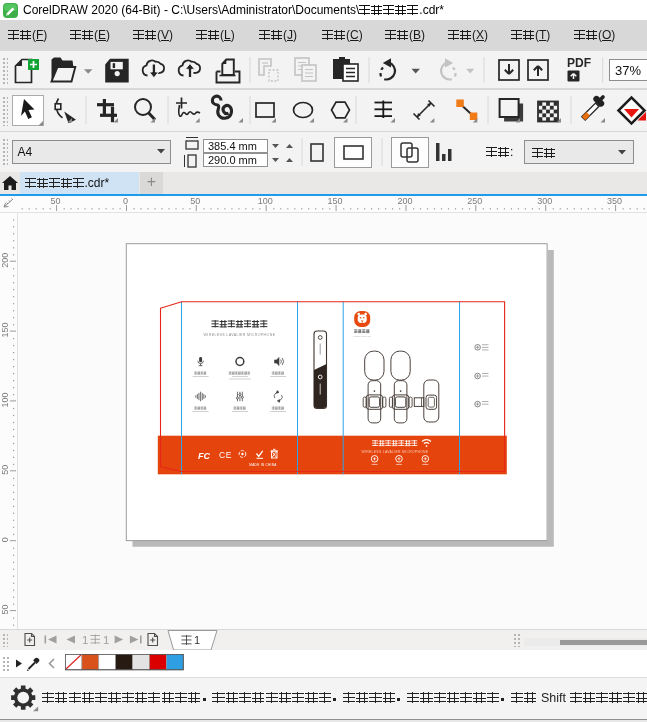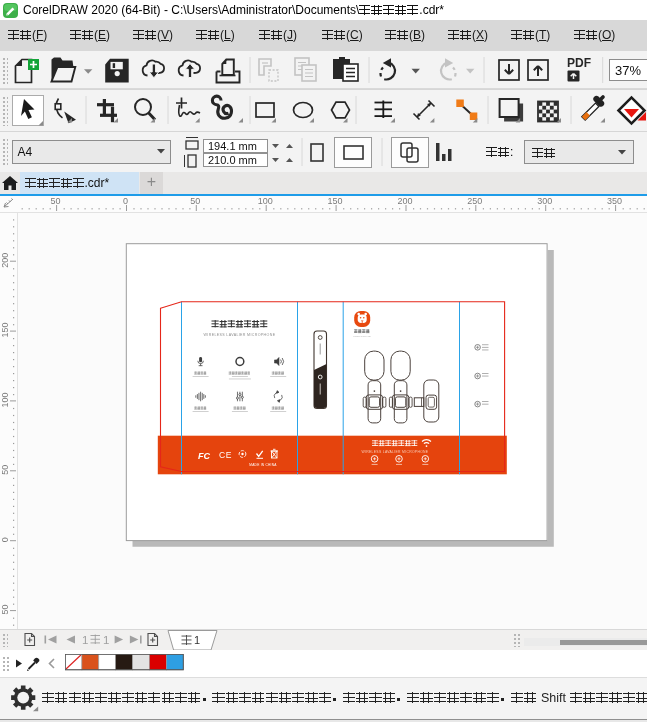--- a/index.html
+++ b/index.html
@@ -293,23 +293,23 @@
 <rect x="407" y="16" width="11" height="14" rx="2"></rect>
     </g>
 
 <g fill="#333">
       <rect x="436" y="11" width="3.5" height="18"></rect>
       <rect x="442" y="22" width="3.5" height="7"></rect>
 <rect x="448" y="17" width="3.5" height="12"></rect>
     </g>
 </svg>
 
-<div class="ab" style="left:203px;top:138.5px;width:65px;height:14px;background:#fff;border:1px solid #919191;font-size:11px;color:#111;line-height:12px;padding-left:4px">194.1 mm</div>
-
-<div class="ab" style="left:203px;top:152.5px;width:65px;height:14px;background:#fff;border:1px solid #919191;font-size:11px;color:#111;line-height:12px;padding-left:4px">210.0 mm</div>
+<div class="ab" style="left:203px;top:138.5px;width:65px;height:14px;background:#fff;border:1px solid #919191;font-size:11px;color:#111;line-height:12px;padding-left:4px">385.4 mm</div>
+
+<div class="ab" style="left:203px;top:152.5px;width:65px;height:14px;background:#fff;border:1px solid #919191;font-size:11px;color:#111;line-height:12px;padding-left:4px">290.0 mm</div>
 
 <div class="ab" style="left:486px;top:132px;height:40px;line-height:41px;font-size:12px"><i class="z" style="width:11px;height:10.5px;margin-right:1px;color:#1c1c1c;vertical-align:-1px"></i><i class="z2" style="width:11px;height:10.5px;margin-right:1px;color:#1c1c1c;vertical-align:-1px"></i>:</div>
 
 <div class="ab" style="left:524px;top:140px;width:110px;height:24px;background:#e9e9e9;border:1px solid #8d8d8d;line-height:22px;padding-left:7px"><i class="z" style="width:11px;height:10.5px;margin-right:1px;color:#1c1c1c;vertical-align:-1px"></i><i class="z2" style="width:11px;height:10.5px;margin-right:1px;color:#1c1c1c;vertical-align:-1px"></i></div>
 
 <svg class="ab" style="left:614px;top:140px" width="20" height="24">
     <path d="M4 10 l4 4.5 4-4.5 z" fill="#444"></path>
   </svg>
 
 <div class="ab" style="left:0;top:172px;width:647px;height:21.5px;background:#e9e8e7"></div>

